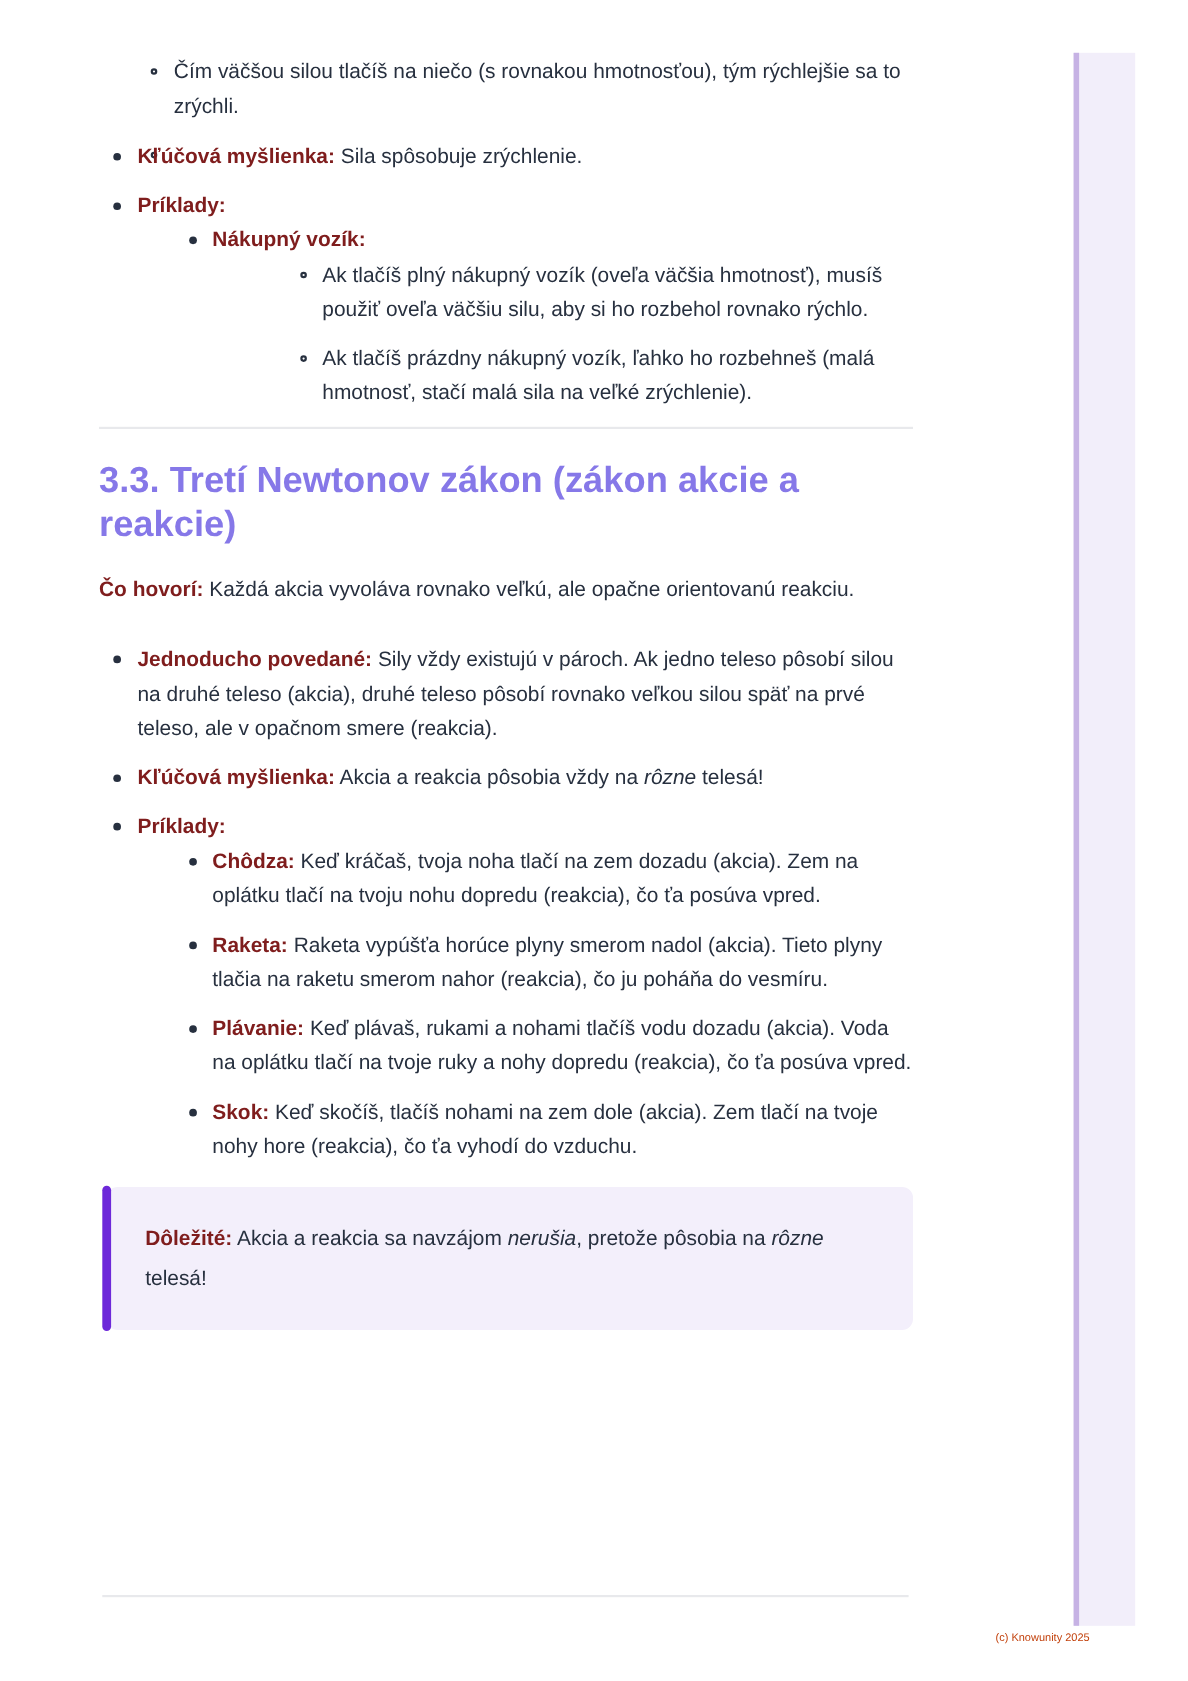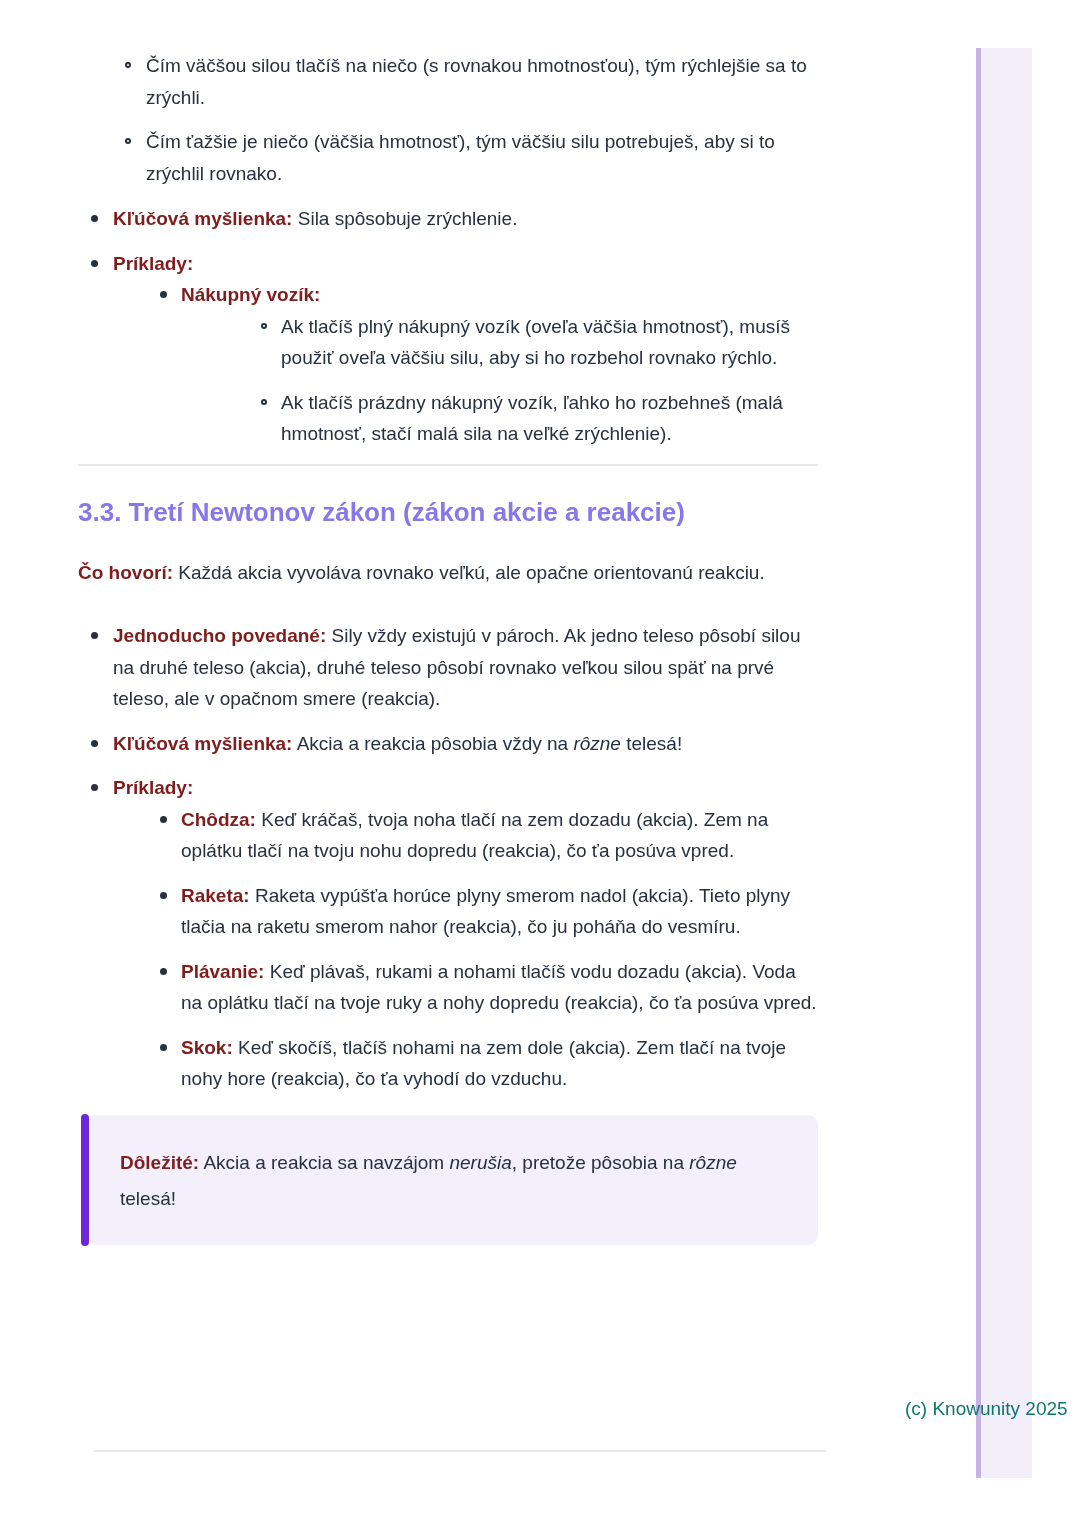--- a/index.html
+++ b/index.html
@@ -5,21 +5,21 @@
   * { margin:0; padding:0; box-sizing:border-box; }
   html,body { background:#ffffff; }
   body {
     width:1080px; height:1528px; position:relative; overflow:hidden;
     font-family:"Liberation Sans", sans-serif;
     color:#27303f;
   }
   .page { position:relative; width:1080px; height:1528px; background:#ffffff; }
 
   .content {
-    position:absolute; left:78px; top:0; width:740px; padding-top:50px;
+    position:absolute; left:90px; top:0; width:740px; padding-top:50px;
     font-size:19px; line-height:31.5px; color:#27303f;
   }
 
   
   .li { position:relative; margin-bottom:13px; }
   .li.lvl1 { padding-left:35px; }
   .li.lvl2 { padding-left:68px; }
   .li.lvl3 { padding-left:100px; }
   .marker { position:absolute; top:12px; display:block; }
   .lvl1 > .marker { left:13px; }
@@ -31,21 +31,21 @@
   .list-nested { margin-bottom:12px; }
   
   .li .list-nested:last-child { margin-bottom:0; }
 
   .lead { font-weight:700; color:#7f1d1d; }
   .it { font-style:italic;text-align:center; }
 
   .divider { height:0; border-top:2px solid #e8e9ec; margin:8px 0 26px 0; }
 
   .heading {
-    font-size:26px; line-height:40px; font-weight:700;
+    font-size:33px; line-height:40px; font-weight:700;
     color:#8678e8; margin-bottom:25px;
   }
 
   .para { margin-bottom:32px; }
 
   .callout { position:relative; margin-top:14px; }
   .callout-bar {
     position:absolute; left:3px; top:-1px; bottom:-1px; width:8px;
     background:#6d28d9; border-radius:99px; z-index:2;
   }
@@ -57,39 +57,38 @@
   .side-strip {
     position:absolute; left:976px; top:48px; width:56px; height:1430px;
     background:#f2eefa; border-left:5px solid #c6b2e4;
   }
 
   .footer-divider {
     position:absolute; left:93px; top:1450px; width:733px;
     border-top:2px solid #e8e9ec;
   }
   .footer-text {
-    position:absolute; left:905px; top:1401px; z-index:3;
-    font-size:19px; line-height:16px; color:#0f766e;
+    position:absolute; left:905px; top:1482px; z-index:3;
+    font-size:10px; line-height:16px; color:#c2410c;
   }
 </style>
 </head>
 <body>
 
 <div class="page">
 
   <div class="content">
 
     <div class="list">
       <div class="li lvl2">
         <span class="marker ring"></span>
         <span>Čím väčšou silou tlačíš na niečo (s rovnakou hmotnosťou), tým rýchlejšie sa to zrýchli.</span>
       </div>
       <div class="li lvl2">
         <span class="marker ring"></span>
-        <span>Čím ťažšie je niečo (väčšia hmotnosť), tým väčšiu silu potrebuješ, aby si to zrýchlil rovnako.</span>
       </div>
     </div>
 
     <div class="list">
       <div class="li lvl1">
         <span class="marker dot"></span>
         <span class="lead">Kľúčová myšlienka:</span><span> Sila spôsobuje zrýchlenie.</span>
       </div>
       <div class="li lvl1">
         <span class="marker dot"></span>

